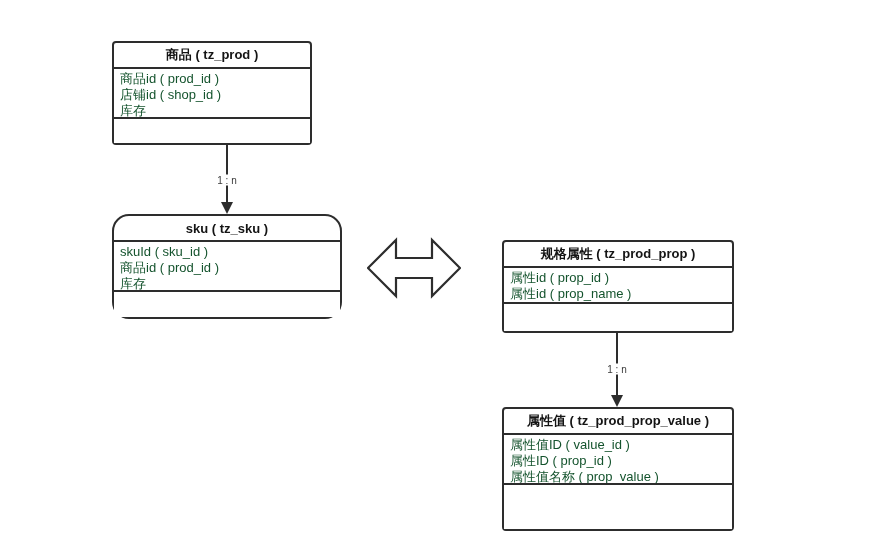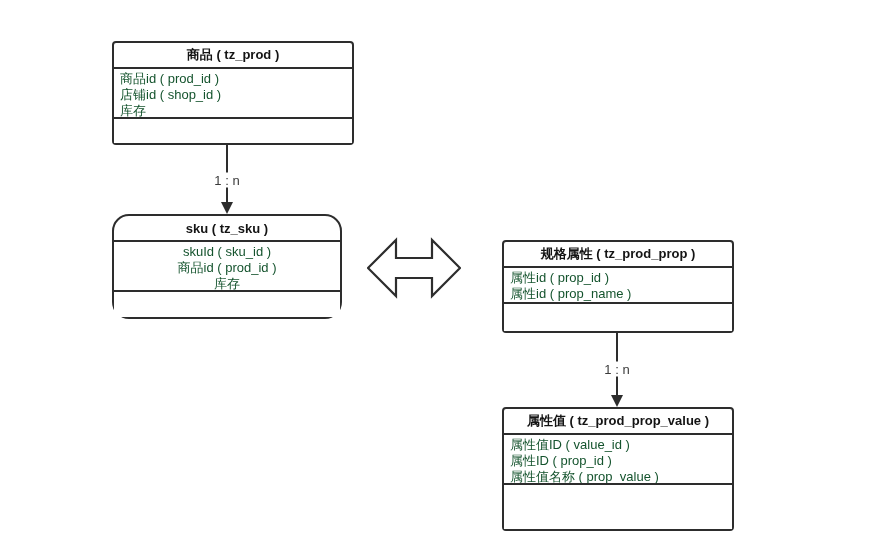--- a/index.html
+++ b/index.html
@@ -59,48 +59,48 @@
     height: 0;
     border-left: 6px solid transparent;
     border-right: 6px solid transparent;
     border-top: 12px solid #2d2d2d;
   }
   .conn-label {
     position: absolute;
     transform: translate(-50%, -50%);
     background: #ffffff;
     padding: 0 4px;
-    font-size: 13px;
+    font-size: 10px;
     color: #3a3a3a;
     white-space: nowrap;
   }
   .dbl-arrow { position: absolute; }
 </style>
 </head>
 <body>
 
 <div class="canvas">
 
-  <div class="db-table" style="left:112px; top:41px; width:242px; height:104px;">
+  <div class="db-table" style="left:112px; top:41px; width:200px; height:104px;">
     <div class="tbl-header">商品 ( tz_prod )</div>
     <div class="tbl-body" style="height:50px;">
       <div class="tbl-row">商品id ( prod_id )</div>
       <div class="tbl-row">店铺id ( shop_id )</div>
       <div class="tbl-row">库存</div>
     </div>
     <div class="tbl-footer"></div>
   </div>
 
   <div class="vline" style="left:226px; top:145px; height:58px;"></div>
   <div class="arrowhead" style="left:221px; top:202px;"></div>
   <div class="conn-label" style="left:227px; top:180px;">1 : n</div>
 
   <div class="db-table" style="left:112px; top:214px; width:230px; height:105px;border-radius:17px;">
     <div class="tbl-header">sku ( tz_sku )</div>
-    <div class="tbl-body" style="height:50px;text-align:center;">
+    <div class="tbl-body" style="height:50px;">
       <div class="tbl-row">skuId ( sku_id )</div>
       <div class="tbl-row">商品id ( prod_id )</div>
       <div class="tbl-row">库存</div>
     </div>
     <div class="tbl-footer"></div>
   </div>
 
   <svg class="dbl-arrow" style="left:367px; top:236px;" width="94" height="64" viewBox="0 0 94 64" aria-hidden="true">
     <path d="M1 32 L29 4 L29 22 L65 22 L65 4 L93 32 L65 60 L65 42 L29 42 L29 60 Z" fill="#ffffff" stroke="#2d2d2d" stroke-width="2.2" stroke-linejoin="miter"></path>
   </svg>

